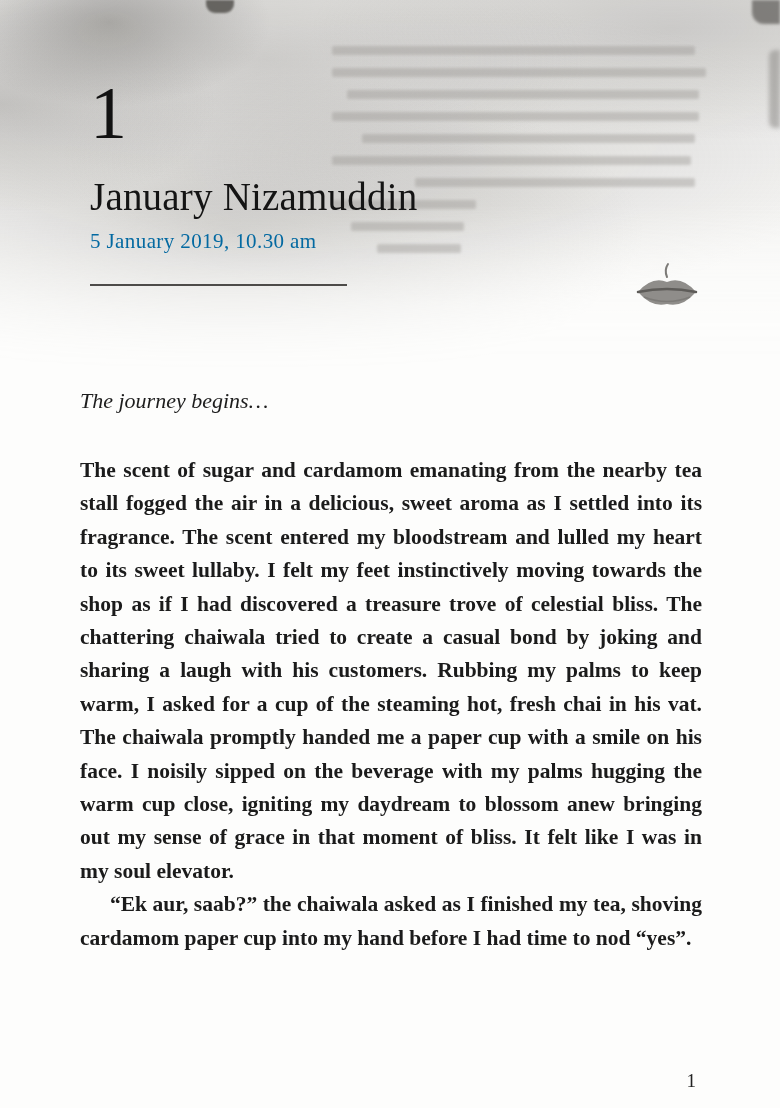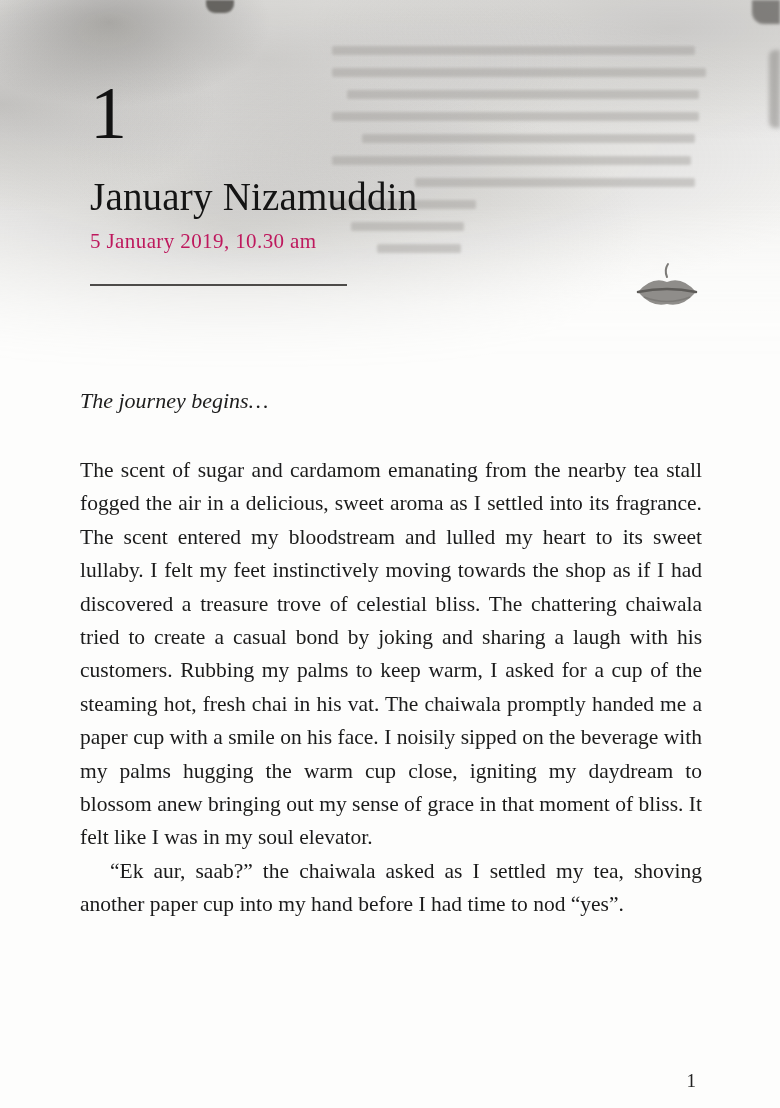--- a/index.html
+++ b/index.html
@@ -36,30 +36,30 @@
   .mark-edge{right:0;top:50px;width:11px;height:78px;background:#8d8b88;border-radius:6px 0 0 6px;filter:blur(2.2px);opacity:.55;}
 
   
   .bleed{position:absolute;left:332px;top:46px;width:378px;filter:blur(1.7px);opacity:.42;pointer-events:none;}
   .bl{height:9px;background:#9b9894;margin-bottom:13px;border-radius:2px;}
 
   
   .chapter-header{position:absolute;left:90px;top:76px;width:560px;}
   .chapter-number{font-size:74px;line-height:1;color:#121212;}
   .chapter-title{font-size:39px;font-weight:400;margin:24px 0 0;color:#141414;letter-spacing:.2px;}
-  .dateline{font-size:21px;color:#be185d;margin-top:10px;letter-spacing:.4px;}
+  .dateline{font-size:21px;color:#0369a1;margin-top:10px;letter-spacing:.4px;}
   .rule{margin:30px 0 0;width:257px;border:none;border-top:2px solid #4d4b49;}
 
   
   .ornament{position:absolute;left:634px;top:262px;width:66px;height:48px;}
 
   
   .body-text{position:absolute;left:80px;right:78px;top:388px;}
   .epigraph{font-style:italic;font-size:22px;margin:0 0 40px;color:#1d1d1d;}
-  .para{font-size:21.5px;line-height:33.4px;text-align:justify;margin:0;}
+  .para{font-size:21.5px;line-height:33.4px;text-align:justify;margin:0;font-weight:bold;}
   .para.indent{text-indent:30px;}
 
   .page-number{position:absolute;right:84px;bottom:16px;font-size:19px;color:#222;}
 </style>
 </head>
 <body>
 
 <div class="page">
 
   <div class="wash"></div>
@@ -91,18 +91,18 @@
   <svg class="ornament" viewBox="0 0 66 48" aria-hidden="true">
     <path d="M34,2 q-4,6 -1,13" fill="none" stroke="#7c7a77" stroke-width="2" stroke-linecap="round"></path>
     <path d="M4,30 Q18,14 33,20 Q48,14 62,30 Q48,46 33,42 Q18,46 4,30 Z" fill="#8f8d8a"></path>
     <path d="M4,30 Q33,24 62,30" fill="none" stroke="#5e5c59" stroke-width="2.5" stroke-linecap="round"></path>
     <path d="M10,35 Q33,44 56,35" fill="none" stroke="#716f6c" stroke-width="1.5" opacity=".6"></path>
   </svg>
 
   <main class="body-text">
     <p class="epigraph">The journey begins…</p>
     <p class="para">The scent of sugar and cardamom emanating from the nearby tea stall fogged the air in a delicious, sweet aroma as I settled into its fragrance. The scent entered my bloodstream and lulled my heart to its sweet lullaby. I felt my feet instinctively moving towards the shop as if I had discovered a treasure trove of celestial bliss. The chattering chaiwala tried to create a casual bond by joking and sharing a laugh with his customers. Rubbing my palms to keep warm, I asked for a cup of the steaming hot, fresh chai in his vat. The chaiwala promptly handed me a paper cup with a smile on his face. I noisily sipped on the beverage with my palms hugging the warm cup close, igniting my daydream to blossom anew bringing out my sense of grace in that moment of bliss. It felt like I was in my soul elevator.</p>
-    <p class="para indent">“Ek aur, saab?” the chaiwala asked as I settled my tea, shoving another paper cup into my hand before I had time to nod “yes”.</p>
+    <p class="para indent">“Ek aur, saab?” the chaiwala asked as I finished my tea, shoving cardamom paper cup into my hand before I had time to nod “yes”.</p>
   </main>
 
   <div class="page-number">1</div>
 
 </div>
 
 </body></html>

